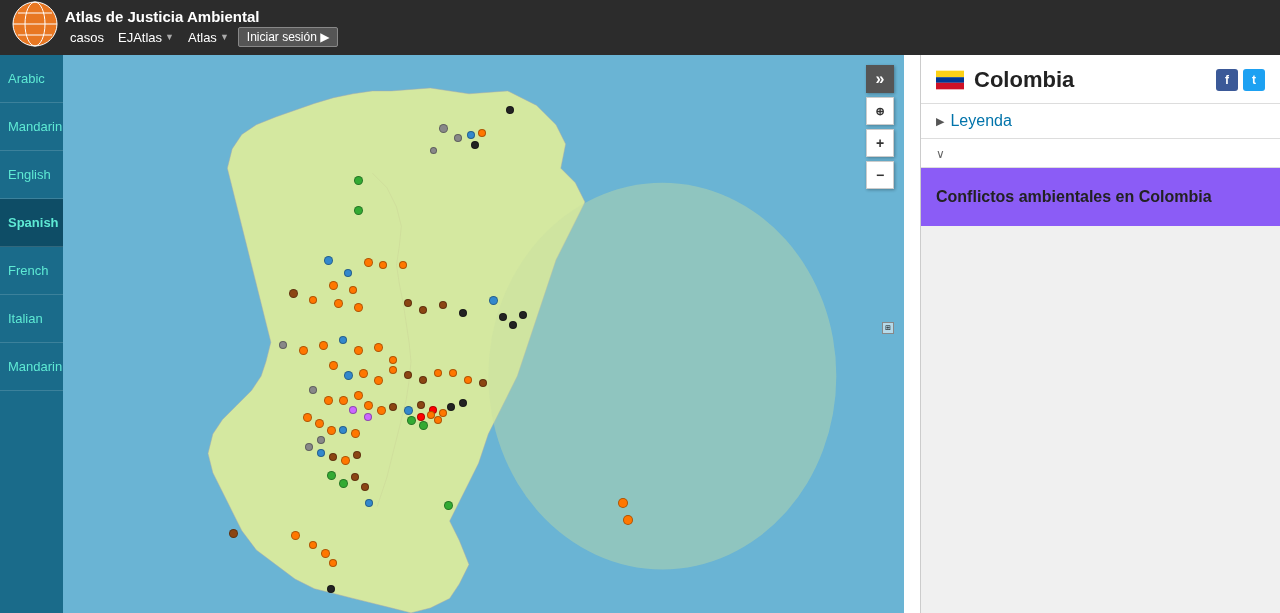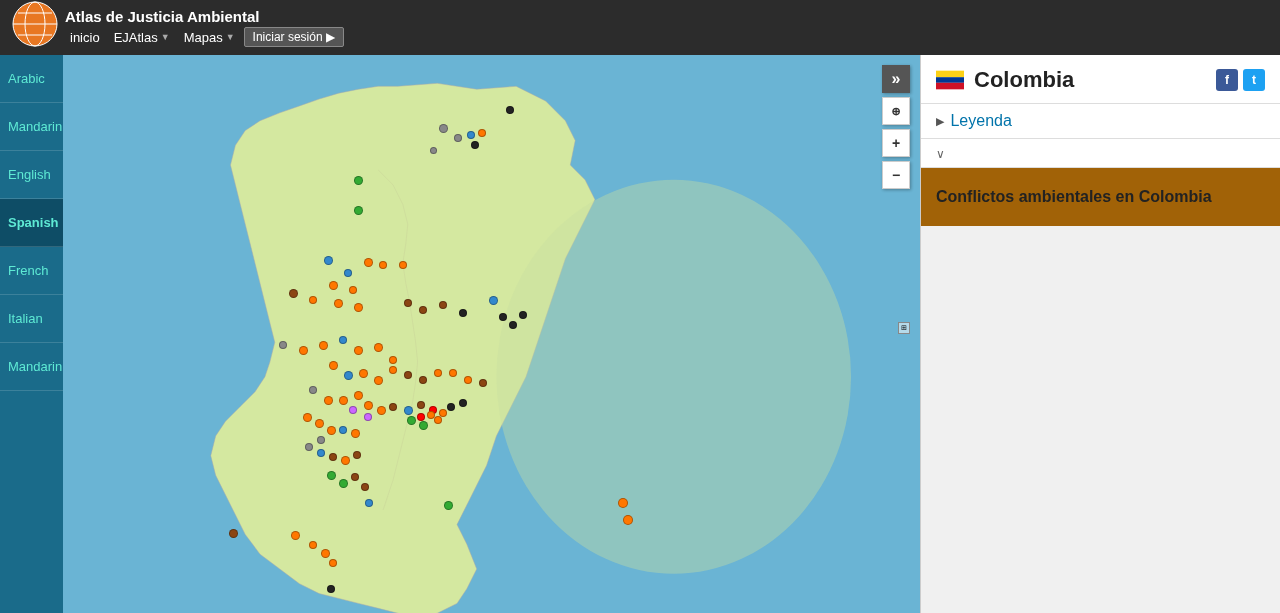--- a/index.html
+++ b/index.html
@@ -141,25 +141,26 @@
       display: flex;
       align-items: center;
       justify-content: center;
       cursor: pointer;
       font-size: 16px;
     }
 
     
     #right-panel {
       width: 360px;
-      background: #a16207;
+      background: #8b5cf6;
       flex-shrink: 0;
       display: flex;
       flex-direction: column;
       border-left: 1px solid #ccc;
+      margin-left: 16px;
     }
     #right-panel-header {
       background: white;
       padding: 12px 15px 10px;
       border-bottom: 1px solid #ddd;
     }
     #country-title-row {
       display: flex;
       align-items: center;
       justify-content: space-between;
@@ -248,27 +249,27 @@
     <circle cx="25" cy="25" r="22" fill="#e87722" stroke="#fff" stroke-width="1"></circle>
     <ellipse cx="25" cy="25" rx="10" ry="22" fill="none" stroke="#fff" stroke-width="1"></ellipse>
     <line x1="3" y1="25" x2="47" y2="25" stroke="#fff" stroke-width="1"></line>
     <line x1="8" y1="14" x2="42" y2="14" stroke="#fff" stroke-width="1"></line>
     <line x1="8" y1="36" x2="42" y2="36" stroke="#fff" stroke-width="1"></line>
   </svg>
 
   <span id="site-title">Atlas de Justicia Ambiental</span>
 
   <div id="nav">
-    <span class="nav-item">inicio</span>
+    <span class="nav-item">casos</span>
     <span class="nav-item nav-dropdown">
       <span>EJAtlas</span>
       <span class="arrow">▼</span>
     </span>
     <span class="nav-item nav-dropdown">
-      <span>Mapas</span>
+      <span>Atlas</span>
       <span class="arrow">▼</span>
     </span>
     <button id="login-btn">Iniciar sesión ▶</button>
   </div>
 </div>
 
 <div id="main">
 
   <div id="lang-sidebar">
 

